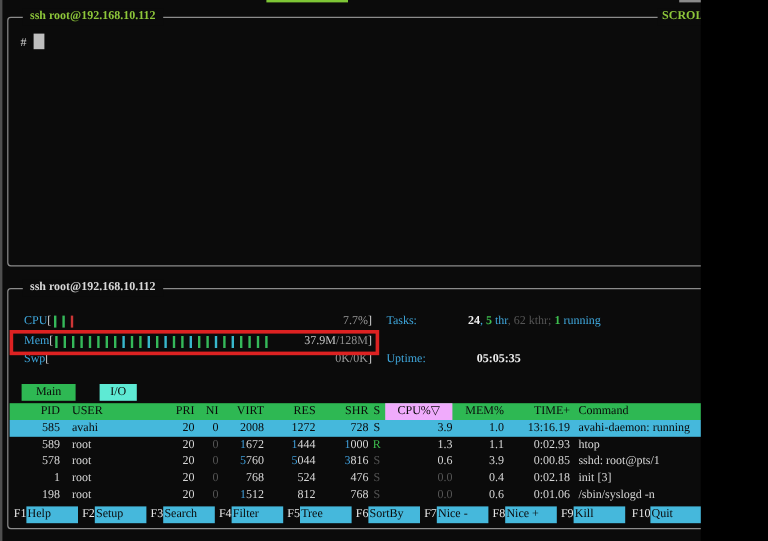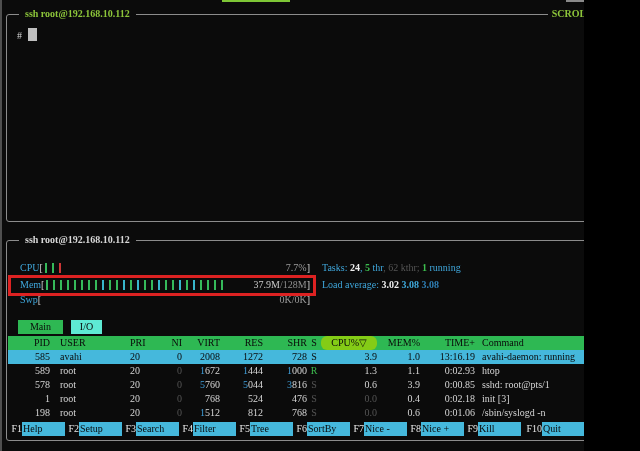--- a/index.html
+++ b/index.html
@@ -48,55 +48,55 @@
   .bar-g { background:#35b95a; }
   .bar-c { background:#38b7cc; }
   .bar-r { background:#cc3636; }
   .meter .mval  { color:#9a9a9a; }
   .meter .mval-light { color:#c9c9c9; }
   .meter .mval-dim   { color:#8f8f8f; }
 
   
   .statline { position:absolute; left:322px; height:14px; }
   .lbl  { color:#3fa7dc; }
-  .num-w { color:#efefef; font-weight:bold; }
+  .num-w { color:#efefef; font-weight:bold;margin-left:40px; }
   .num-g { color:#3dbd4e; font-weight:bold; }
   .num-c { color:#3fa9db; font-weight:bold; }
   .num-b { color:#2f7fb5; font-weight:bold; }
   .dimtxt { color:#555; }
 
   
   .annotation-box {
     position:absolute; left:8px; top:275px; width:308px; height:21px;
     border:3px solid #dd2222; z-index:10;
   }
 
   
   .tabs { position:absolute; left:18px; top:320px; height:14px; display:flex; }
   .tab { height:14px; text-align:center; color:#0a0a0a; }
-  .tab-main { width:45px; background:#2eb853; margin-right:8px; }
+  .tab-main { width:45px; background:#2eb853; margin-right:20px; }
   .tab-io   { width:31px; background:#5eead4; }
 
   
   .prow { position:absolute; left:8px; width:624px; height:14px; }
   .cell { display:inline-block; height:14px; vertical-align:top; }
   .c-pid  { width:42px; text-align:right; }
   .c-user { width:80px; padding-left:10px; }
-  .c-pri  { width:32px; }
+  .c-pri  { width:32px; text-align:right; }
   .c-ni   { width:20px; text-align:right; }
   .c-virt { width:38px; text-align:right; }
   .c-res  { width:43px; text-align:right; }
   .c-shr  { width:44px; text-align:right; }
   .c-s    { width:14px; text-align:center; }
   .c-cpu  { width:56px; text-align:right; }
   .c-mem  { width:43px; text-align:right; }
   .c-time { width:55px; text-align:right; }
   .c-cmd  { padding-left:7px; }
   .hdr-row { top:336px; background:#2eb853; color:#0a0a0a; }
-  .hdr-row .c-cpu { background:#84cc16; text-align:center;border-radius:6px; }
+  .hdr-row .c-cpu { background:#f0abfc; text-align:center; }
   .proc-row { color:#d6d6d6; }
   .proc-row.selected { background:#45b8dc; color:#0a0a0a; }
   .proc-row .hi { color:#3f9dd8; }
   .proc-row .dim { color:#555; }
   .proc-row .st-run { color:#3dbd4e; }
   .proc-row .st-dim { color:#555; }
 
   
   .fbar { position:absolute; left:8px; top:422px; width:624px; height:14px; display:flex; }
   .fkey   { color:#e8e8e8; background:transparent; width:14px; flex:none;text-align:right; }
@@ -181,24 +181,24 @@
       <span class="mval" data-bind="htop.meters.swp.value">0K/0K</span>
       <span class="bracket" data-bind="htop.meters.swp.close">]</span>
   </div>
 
   <div class="annotation-box"></div>
 
   <div class="statline" style="top:261px;">
     <span class="lbl" data-bind="htop.stats.tasks_label">Tasks: </span><span class="num-w" data-bind="htop.stats.tasks_count">24</span><span class="lbl" data-bind="htop.stats.sep1">, </span><span class="num-g" data-bind="htop.stats.thr_count">5</span><span class="lbl" data-bind="htop.stats.thr_label"> thr</span><span class="dimtxt" data-bind="htop.stats.kthr_segment">, 62 kthr; </span><span class="num-g" data-bind="htop.stats.running_count">1</span><span class="lbl" data-bind="htop.stats.running_label"> running</span>
   </div>
 
-  <div class="statline" style="top:278px;">
-    <span class="lbl" data-bind="htop.stats.load_label">Load average: </span><span class="num-w" data-bind="htop.stats.load1">3.02 </span><span class="num-c" data-bind="htop.stats.load2">3.08 </span><span class="num-b" data-bind="htop.stats.load3">3.08</span>
-  </div>
-
+
+  <div class="statline" style="top:293px;">
+    <span class="lbl" data-bind="htop.stats.uptime_label">Uptime: </span><span class="num-w" data-bind="htop.stats.uptime_value">05:05:35</span>
+  </div>
 
   <div class="tabs">
     <div class="tab tab-main" data-bind="htop.tabs.main">Main</div>
     <div class="tab tab-io" data-bind="htop.tabs.io">I/O</div>
   </div>
 
   <div class="prow hdr-row">
     <span class="cell c-pid" data-bind="htop.header.pid">PID</span><span class="cell c-user" data-bind="htop.header.user">USER</span><span class="cell c-pri" data-bind="htop.header.pri">PRI</span><span class="cell c-ni" data-bind="htop.header.ni">NI</span><span class="cell c-virt" data-bind="htop.header.virt">VIRT</span><span class="cell c-res" data-bind="htop.header.res">RES</span><span class="cell c-shr" data-bind="htop.header.shr">SHR</span><span class="cell c-s" data-bind="htop.header.s">S</span><span class="cell c-cpu"><span data-bind="htop.header.cpu">CPU%</span><span data-bind="htop.header.sort_arrow">▽</span></span><span class="cell c-mem" data-bind="htop.header.mem">MEM%</span><span class="cell c-time" data-bind="htop.header.time">TIME+</span><span class="cell c-cmd" data-bind="htop.header.command">Command</span>
   </div>
 

